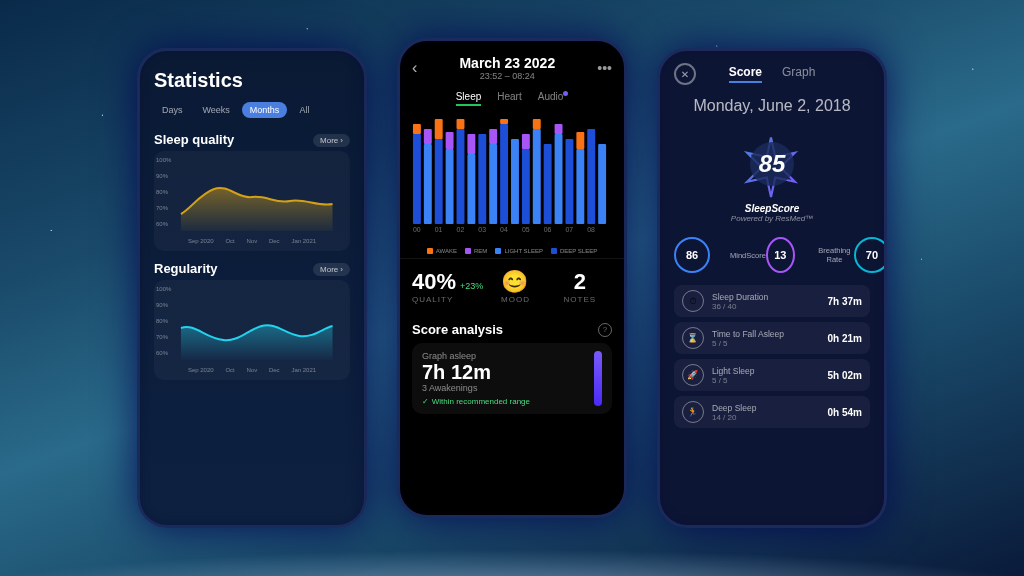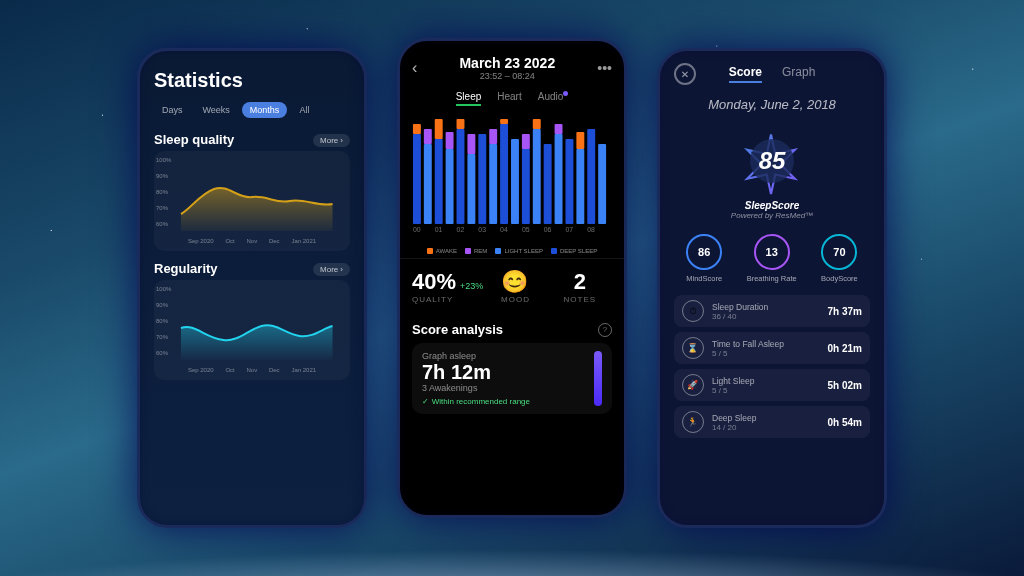--- a/index.html
+++ b/index.html
@@ -454,23 +454,22 @@
 
     .p3-tab.active {
       color: white;
       font-weight: 600;
       border-bottom: 2px solid #4a7fe0;
     }
 
     .p3-date {
       text-align: center;
       color: rgba(255,255,255,0.7);
-      font-size: 13px;
+      font-size: 16px;
       padding: 4px 16px;
-      font-style: italic;
     }
 
     .sleep-score-center {
       display: flex;
       flex-direction: column;
       align-items: center;
       padding: 10px 0 8px;
       font-style: italic;
     }
 
@@ -510,23 +509,22 @@
     }
 
     .sub-scores {
       display: flex;
       justify-content: space-around;
       padding: 6px 14px;
     }
 
     .sub-score-item {
       display: flex;
-      flex-direction: column;
-      align-items: center;
-      gap: 4px;
+      align-items: center;
+      gap: 20px;
     }
 
     .sub-score-circle {
       width: 36px;
       height: 36px;
       border: 2.5px solid;
       border-radius: 50%;
       display: flex;
       align-items: center;
       justify-content: center;

